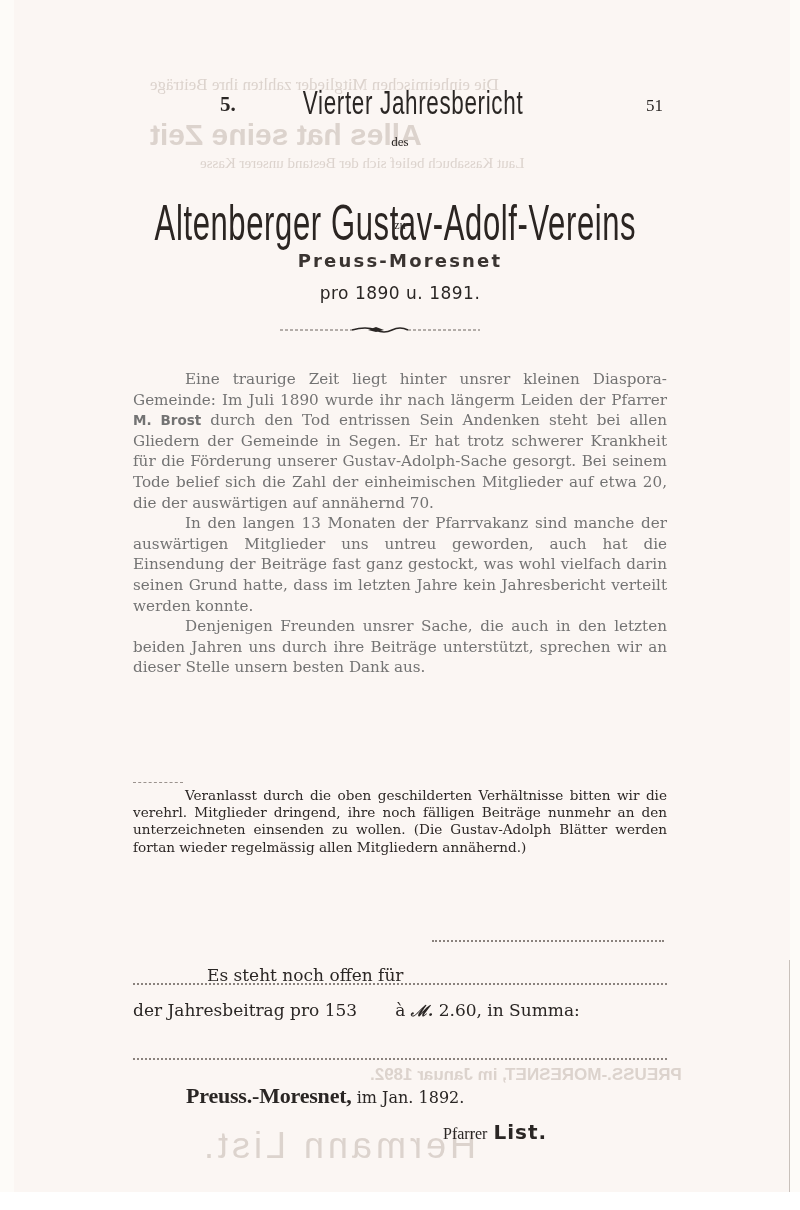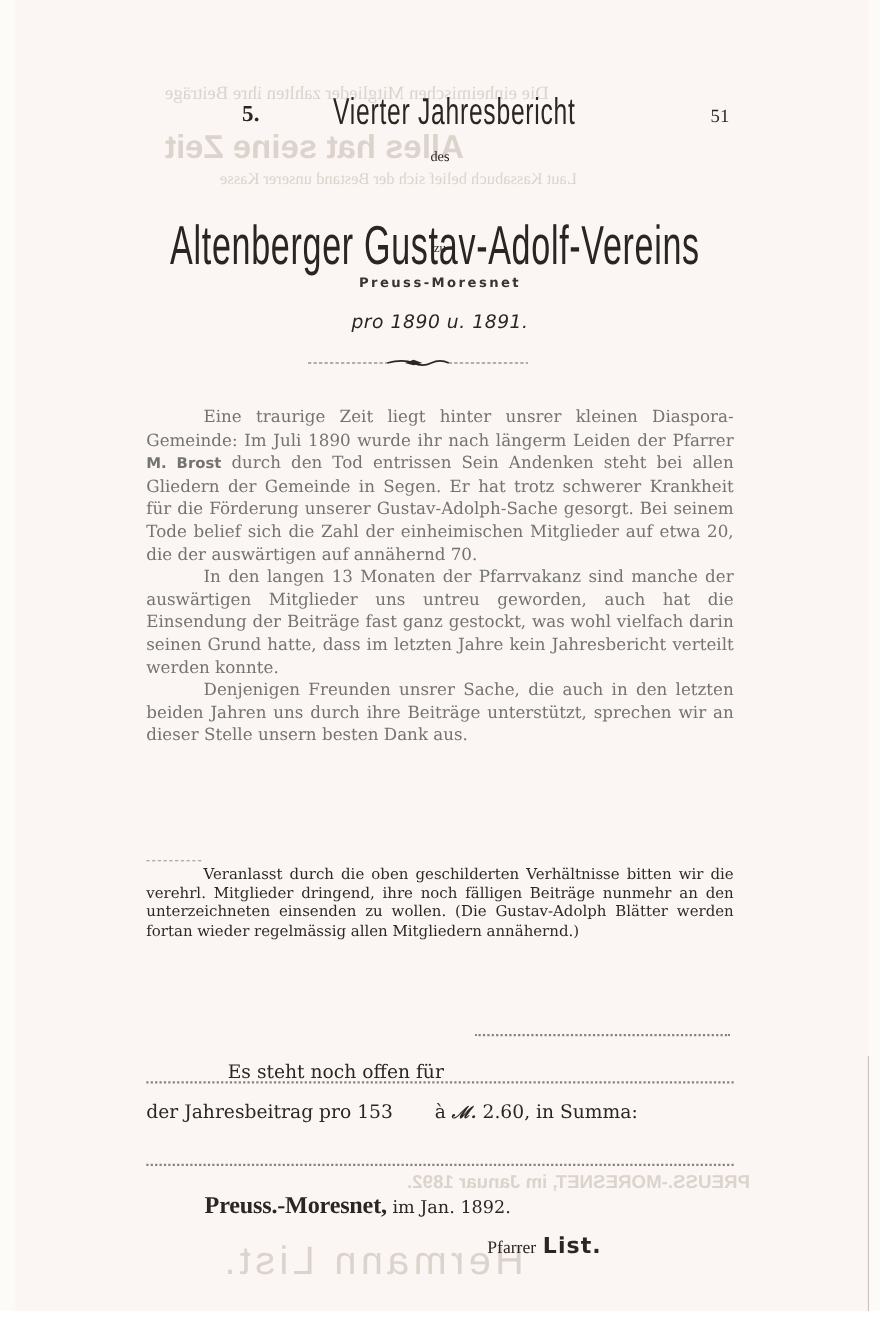--- a/index.html
+++ b/index.html
@@ -112,33 +112,32 @@
       font-family: "Liberation Serif", serif;
       font-size: 12px;
     }
     .place {
       position: absolute;
       left: 0; right: 0;
       top: 250px;
       text-align: center;
       font-family: "DejaVu Sans", sans-serif;
       font-weight: bold;
-      font-size: 12px;
+      font-size: 18px;
       letter-spacing: 2.2px;
       color: #3a3431;
     }
     .years {
       position: absolute;
       left: 0; right: 0;
       top: 283px;
       text-align: center;
       font-family: "DejaVu Sans", sans-serif;
       font-size: 17px;
       letter-spacing: 0.5px;
-      font-style: italic;
     }
     .ornament {
       position: absolute;
       left: 280px;
       top: 324px;
       width: 200px;
       height: 12px;
     }
 
     

